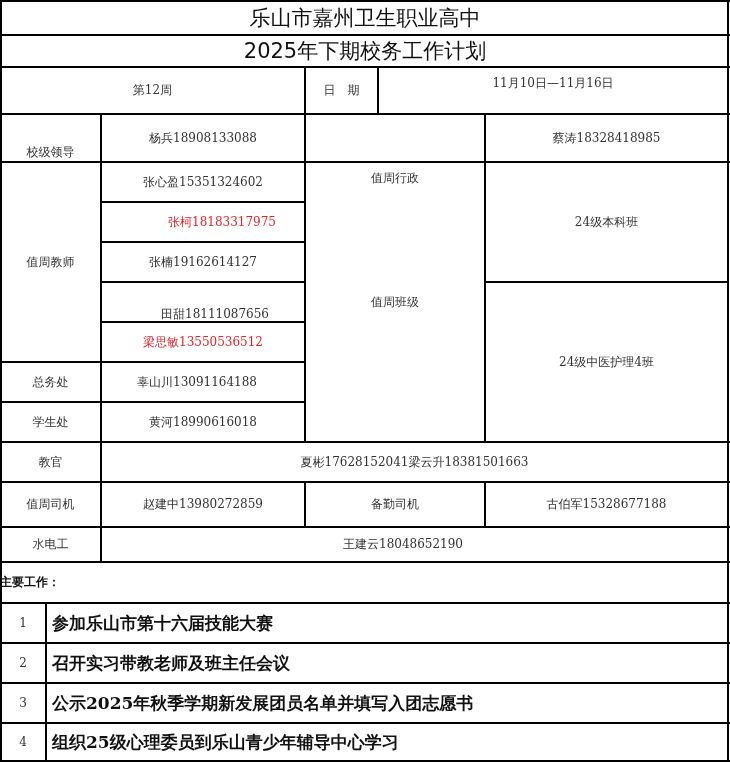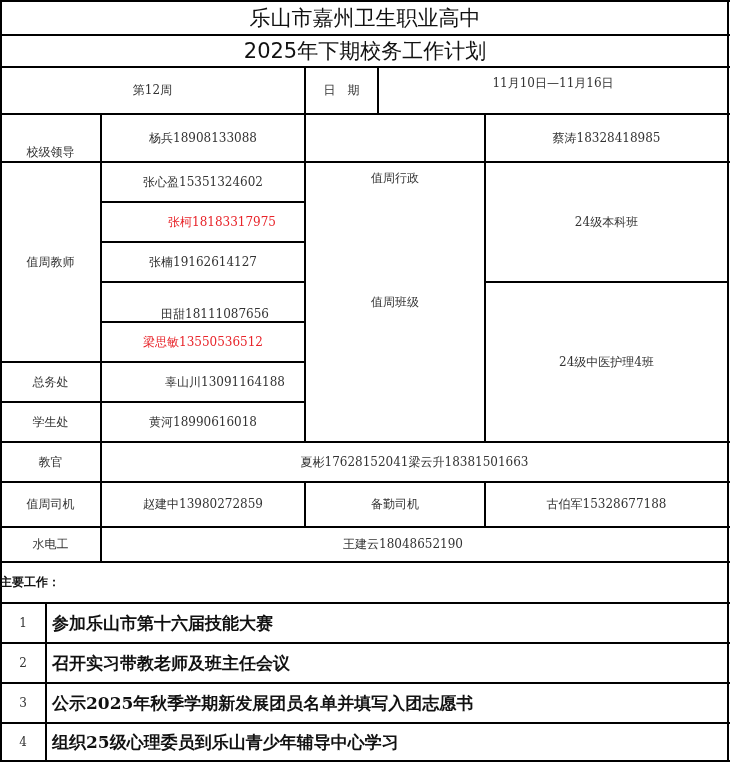--- a/index.html
+++ b/index.html
@@ -69,21 +69,21 @@
 <div class="c" style="left:485px;top:114px;width:243px;height:48px;">蔡涛18328418985</div>
 
 <div class="c" style="left:0;top:162px;width:101px;height:200px;">值周教师</div>
 <div class="c" style="left:101px;top:162px;width:204px;height:40px;">张心盈15351324602</div>
 <div class="c red" style="left:101px;top:202px;width:204px;height:40px;padding-left:38px;">张柯18183317975</div>
 <div class="c" style="left:101px;top:242px;width:204px;height:40px;">张楠19162614127</div>
 <div class="c" style="left:101px;top:294px;width:228px;height:40px;">田甜18111087656</div>
 <div class="c red" style="left:101px;top:322px;width:204px;height:40px;">梁思敏13550536512</div>
 
 <div class="c" style="left:0;top:362px;width:101px;height:40px;">总务处</div>
-<div class="c" style="left:115px;top:362px;width:204px;height:40px;padding-left:16px;">辜山川13091164188</div>
+<div class="c" style="left:87px;top:362px;width:204px;height:40px;padding-left:16px;">辜山川13091164188</div>
 <div class="c" style="left:0;top:402px;width:101px;height:40px;">学生处</div>
 <div class="c" style="left:101px;top:402px;width:204px;height:40px;">黄河18990616018</div>
 
 <div class="c" style="left:305px;top:162px;width:180px;height:280px;">值周班级</div>
 <div class="c" style="left:485px;top:162px;width:243px;height:120px;">24级本科班</div>
 <div class="c" style="left:485px;top:282px;width:243px;height:160px;">24级中医护理4班</div>
 
 <div class="c" style="left:0;top:442px;width:101px;height:40px;">教官</div>
 <div class="c" style="left:101px;top:442px;width:627px;height:40px;">夏彬17628152041梁云升18381501663</div>
 

